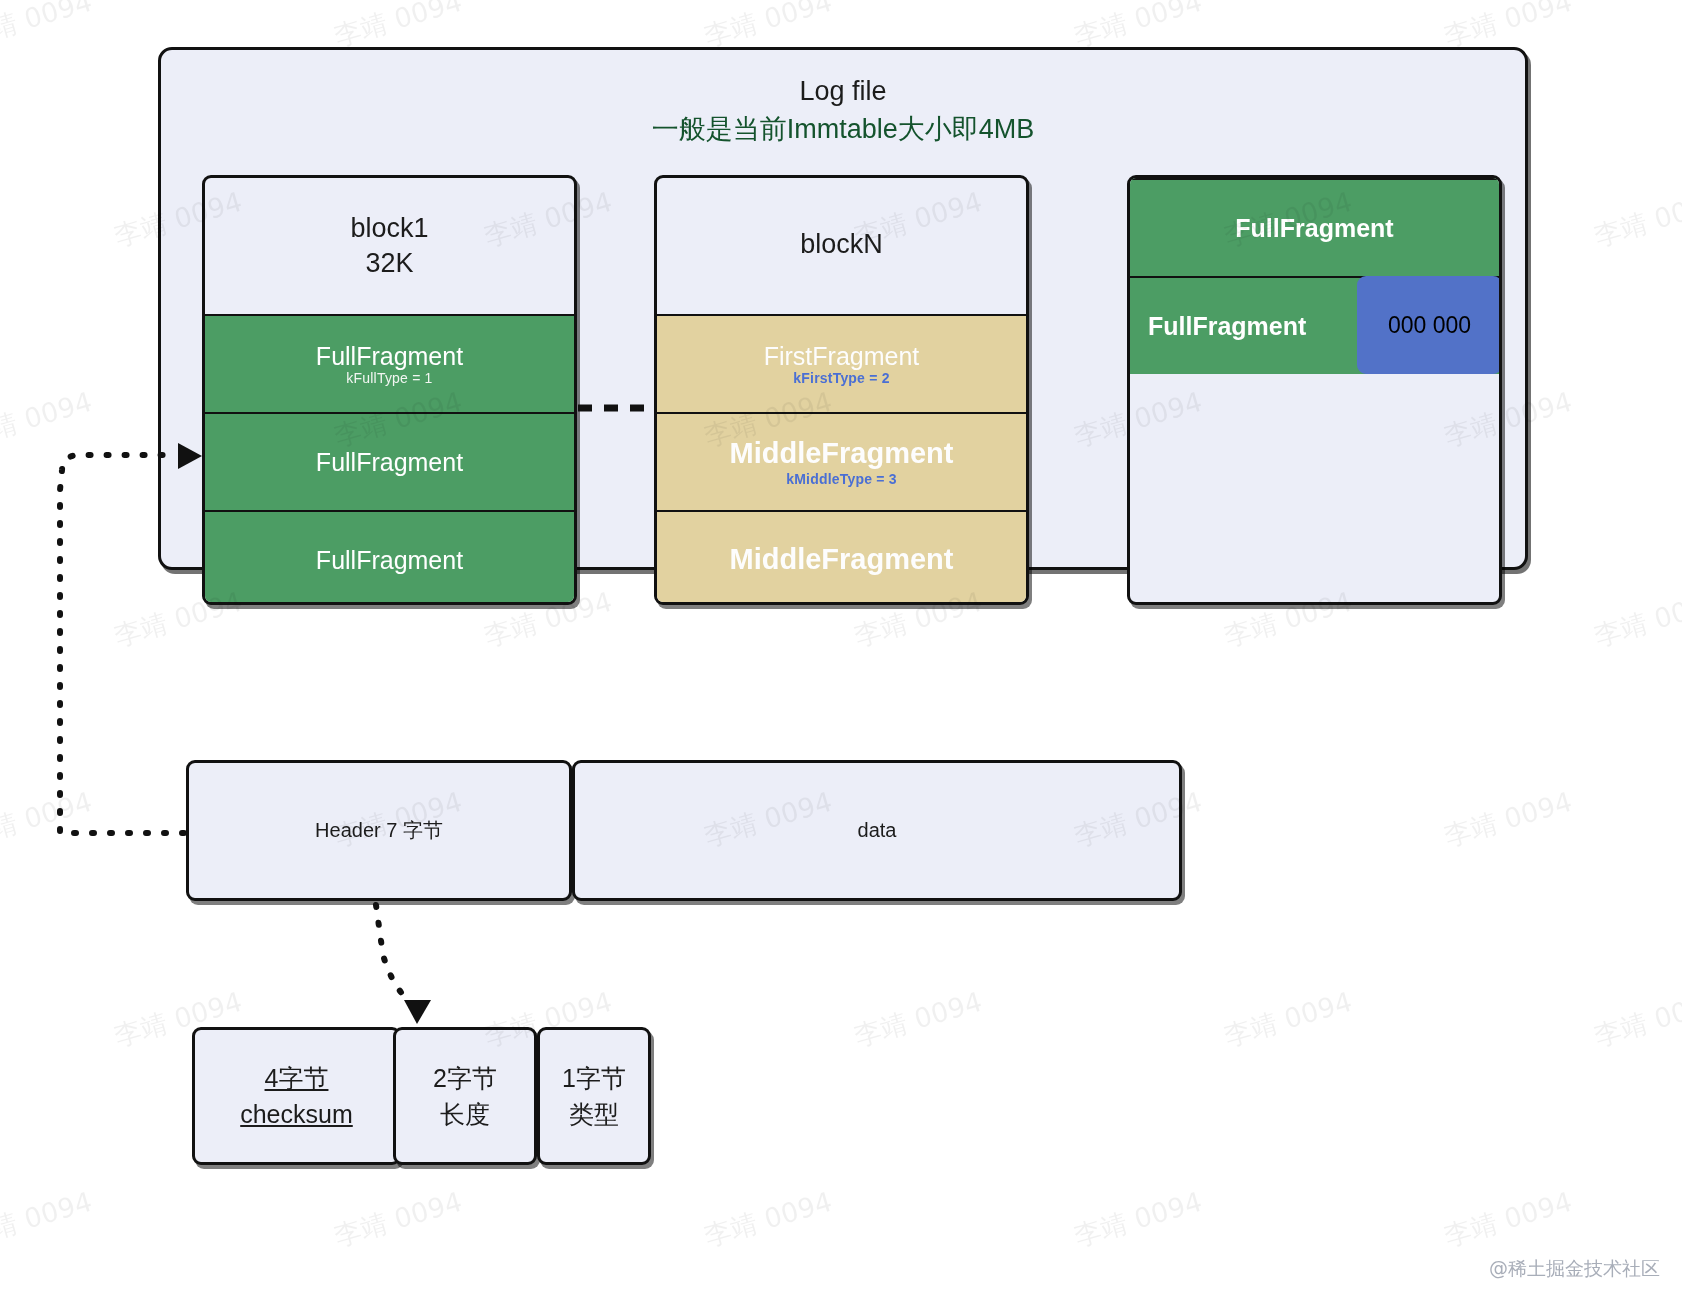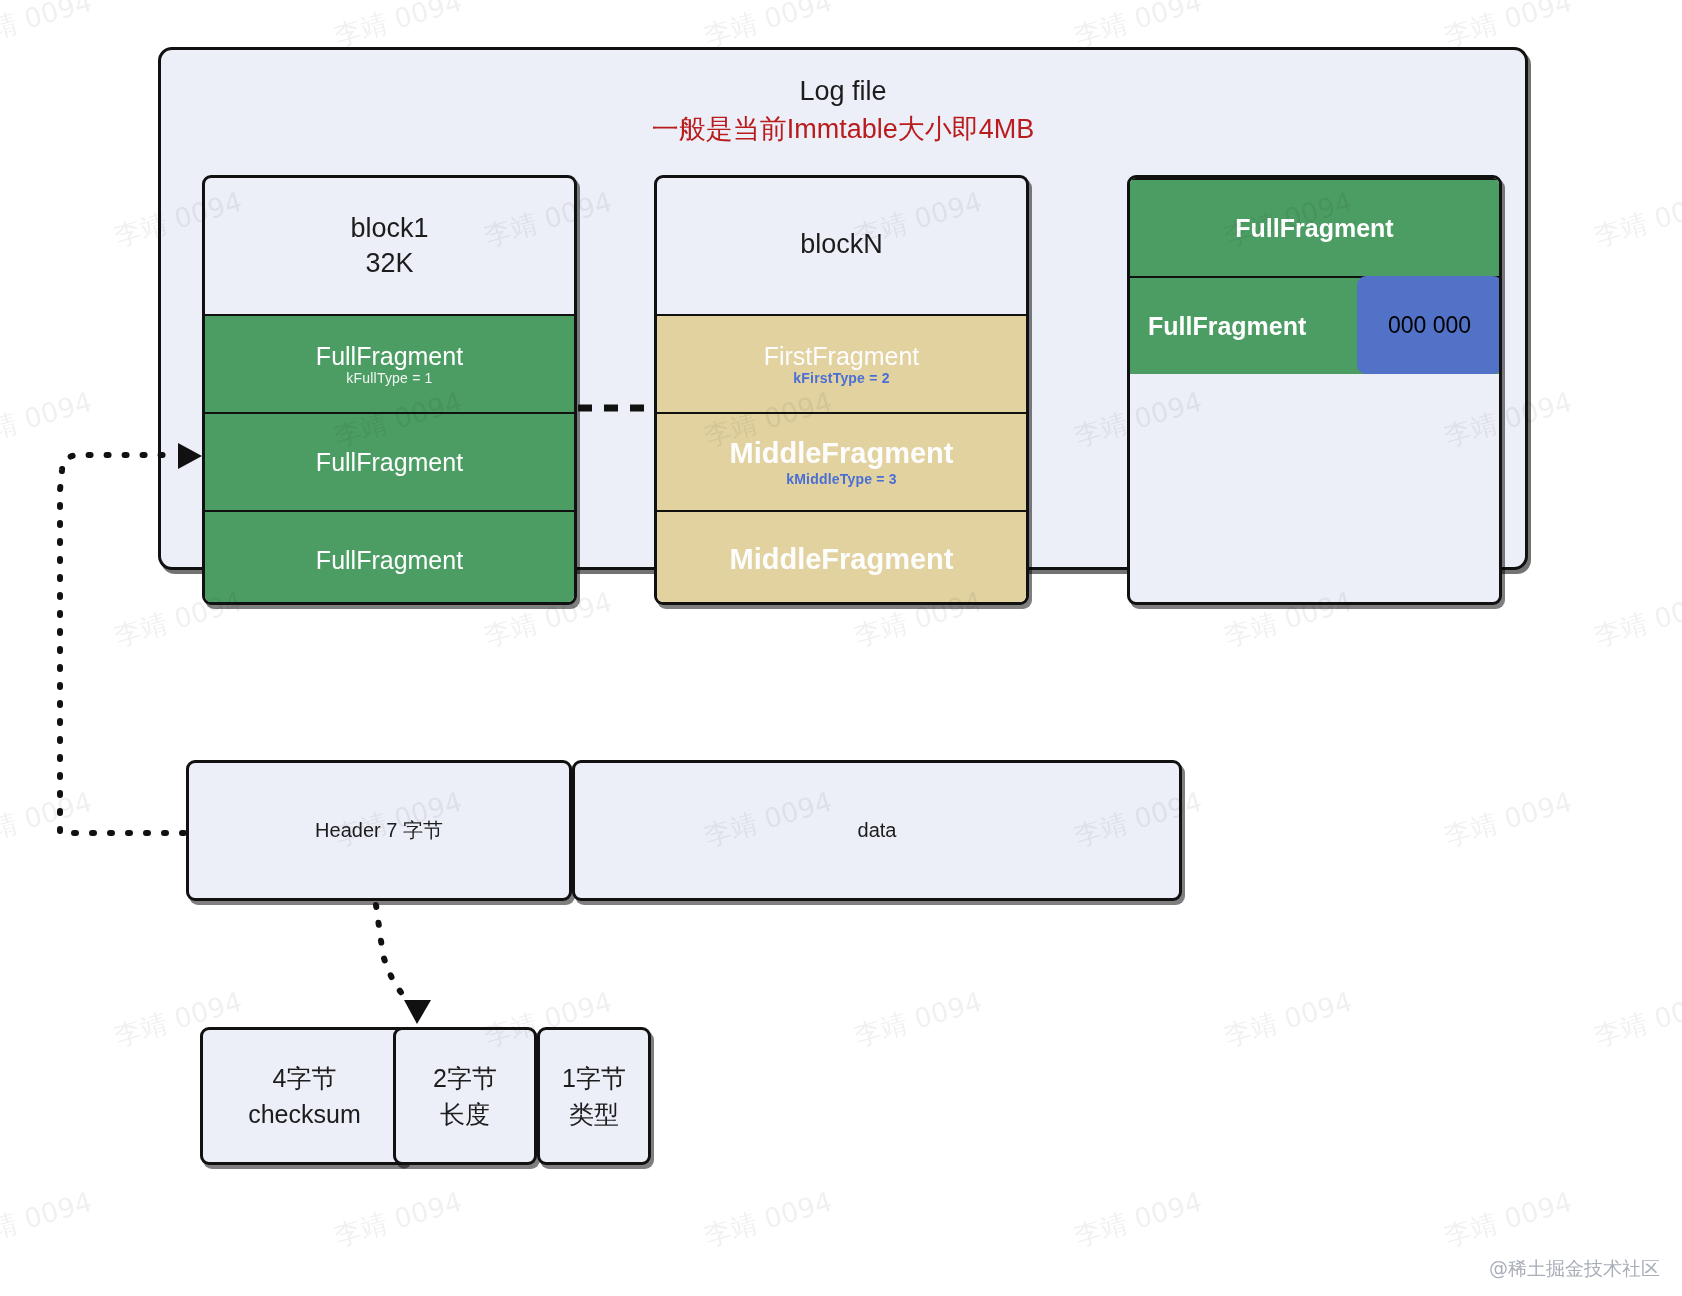--- a/index.html
+++ b/index.html
@@ -45,21 +45,21 @@
   .logfile-title{
     position:absolute;left:0;right:0;top:22px;
     text-align:center;
     font-size:27px;
     color:#1c1c1c;
     line-height:1.42;
     font-weight:400;
   }
   .logfile-sub{
     font-size:27px;
-    color:#b91c1c;
+    color:#14532d;
   }
 
   .block{
     position:absolute;
     top:125px;
     width:375px;height:430px;
     box-sizing:border-box;
     background:#eceef8;
     border:3px solid #111;
     border-radius:9px;
@@ -153,21 +153,21 @@
     box-sizing:border-box;
     background:#eceef8;
     border:3px solid #111;
     border-radius:9px;
     box-shadow:3px 4px 0 rgba(0,0,0,.5);
     display:flex;flex-direction:column;
     align-items:center;justify-content:center;
     font-size:25px;color:#1c1c1c;
     line-height:1.45;
   }
-  #byte4-cell{left:16px;width:209px;}
+  #byte4-cell{left:8px;width:209px;text-decoration:underline;}
   #byte2-cell{left:209px;width:144px;}
   #byte1-cell{left:353px;width:114px;}
 
   #arrows{position:absolute;inset:0;z-index:4;pointer-events:none;}
 
   #credit{
     position:absolute;
     right:22px;bottom:14px;
     font-size:19px;
     color:#9aa0ad;

